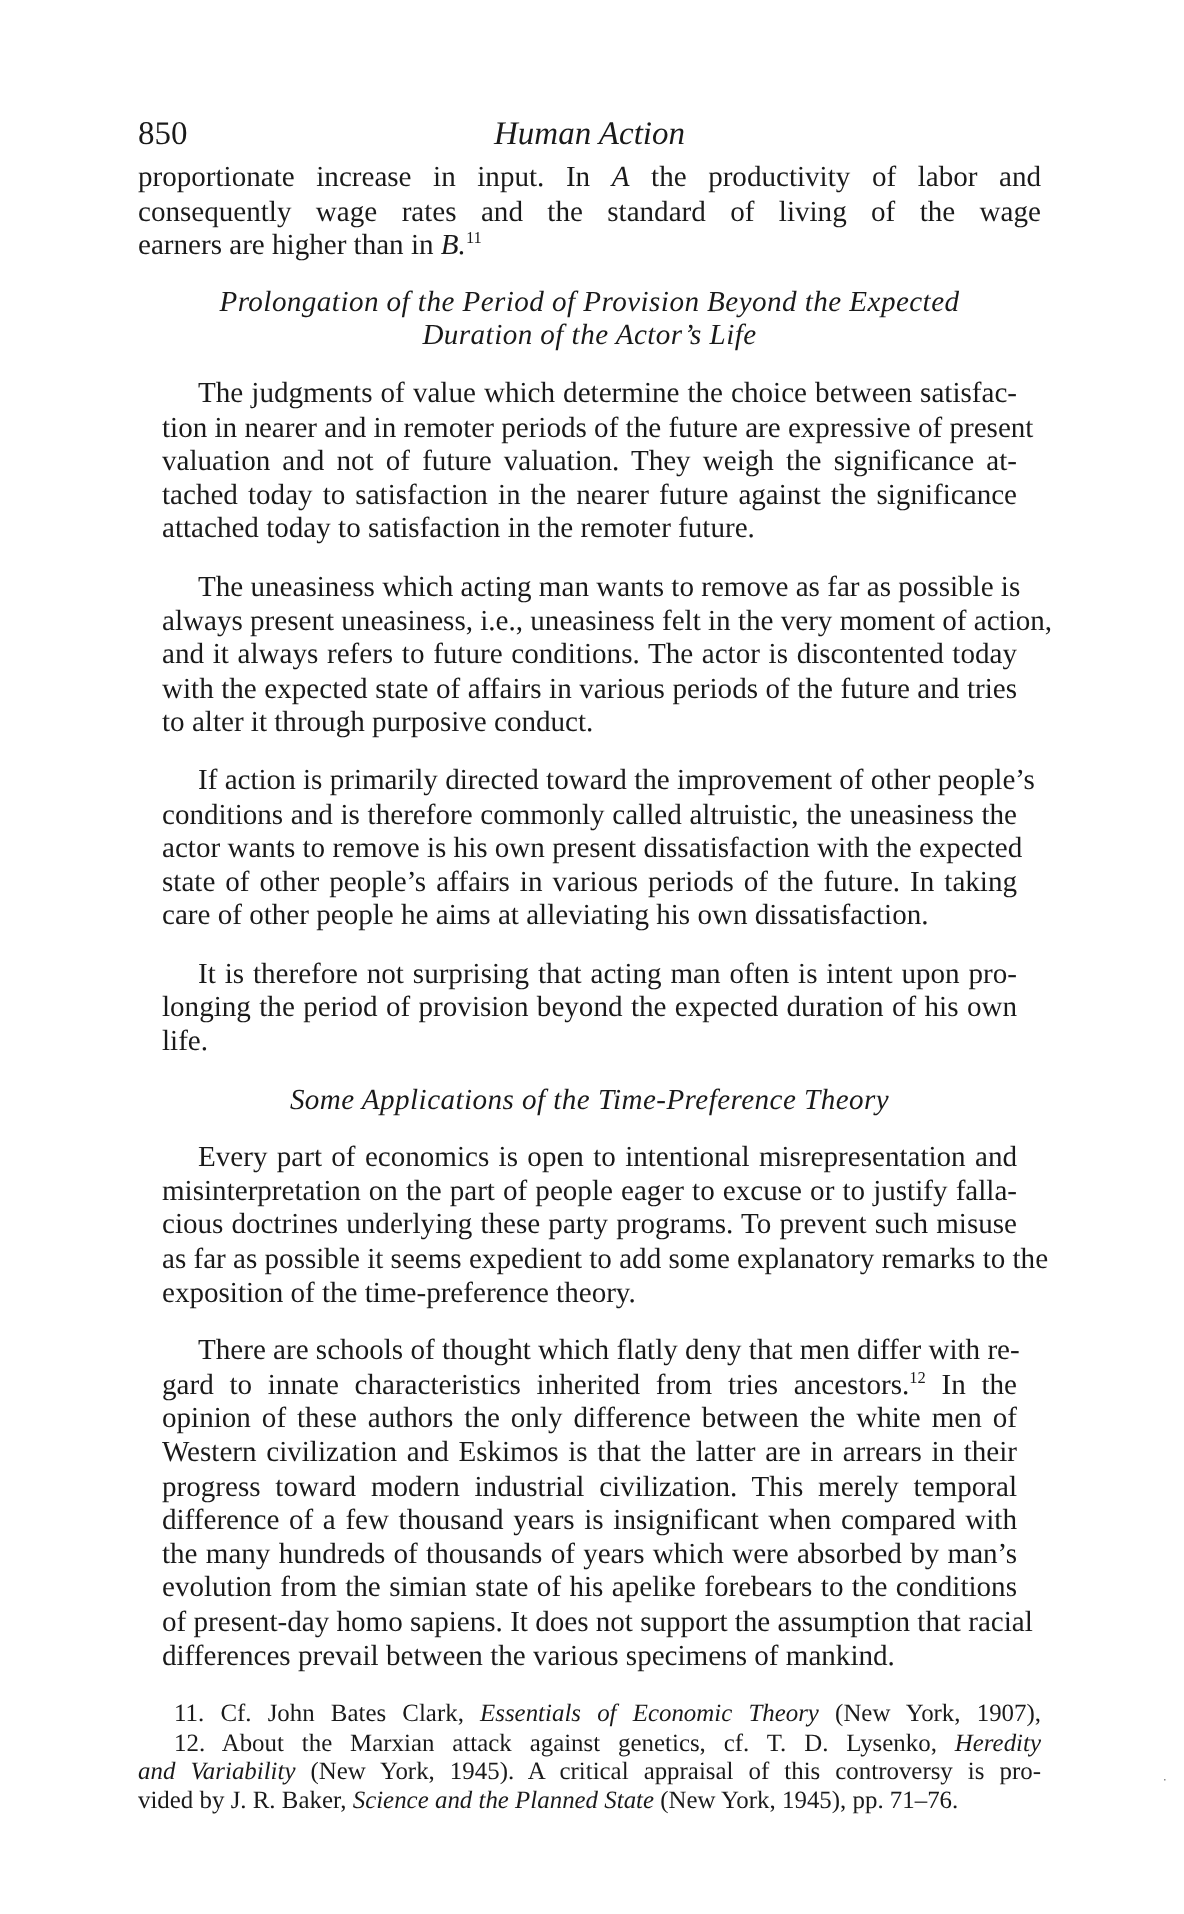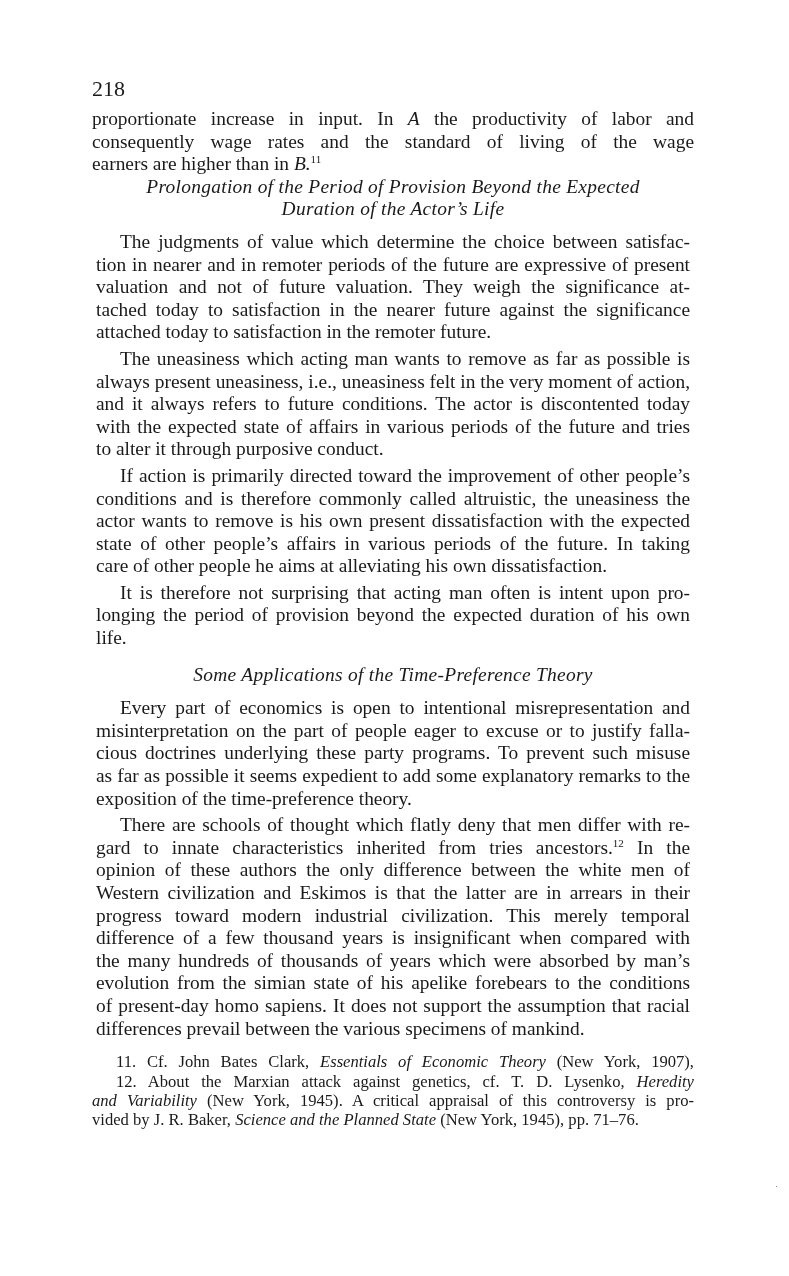--- a/index.html
+++ b/index.html
@@ -8,38 +8,39 @@
     .page { position: absolute; left: 92px; top: 76px; width: 602px; }
     .header { position: relative; height: 30px; font-size: 22px; }
     .page-num { position: absolute; left: 0; top: 0; }
     .running-title { position: absolute; left: 0; right: 0; top: 0; text-align: center; font-style: italic; }
     .line { display: block; font-size: 19.4px; line-height: 22.6px; height: 22.6px; white-space: nowrap;
       text-align: justify; text-align-last: justify; }
     .line.last { text-align-last: left; }
     .indent { text-indent: 24px; }
     .body-block { margin-top: 2px; }
     .heading { font-style: italic; font-size: 19.4px; line-height: 22.6px; text-align: center; letter-spacing: 0.3px; }
-    .heading-block { margin-bottom: 10px; }
+    .heading-block { margin-top: 15px; margin-bottom: 10px; }
     .heading-block.second { margin-top: 14px; margin-bottom: 11px; }
-    .para { margin: 4px; }
+    .para { margin: 16px; }
     .notes { margin-top: 12px; }
     .note-line { display: block; font-size: 16.6px; line-height: 19.4px; height: 19.4px; white-space: nowrap;
       text-align: justify; text-align-last: justify; }
     .note-line.last { text-align-last: left; }
     sup { font-size: 11px; line-height: 0; vertical-align: 7px; }
     em { font-style: italic; }
     .speck { position: absolute; left: 776px; top: 1186px; width: 1px; height: 1px; background: #888; }
   </style>
 </head>
 <body>
 
 <div class="page">
 
   <div class="header">
-    <span class="page-num">218</span>
+    <span class="page-num">850</span>
+    <span class="running-title">Human Action</span>
   </div>
 
   <div class="body-block">
     <span class="line"><span>proportionate increase in input. In </span><em>A</em><span> the productivity of labor and</span></span>
     <span class="line">consequently wage rates and the standard of living of the wage</span>
     <span class="line last"><span>earners are higher than in </span><em>B.</em><sup>11</sup></span>
   </div>
 
   <div class="heading-block">
     <div class="heading">Prolongation of the Period of Provision Beyond the Expected</div>

